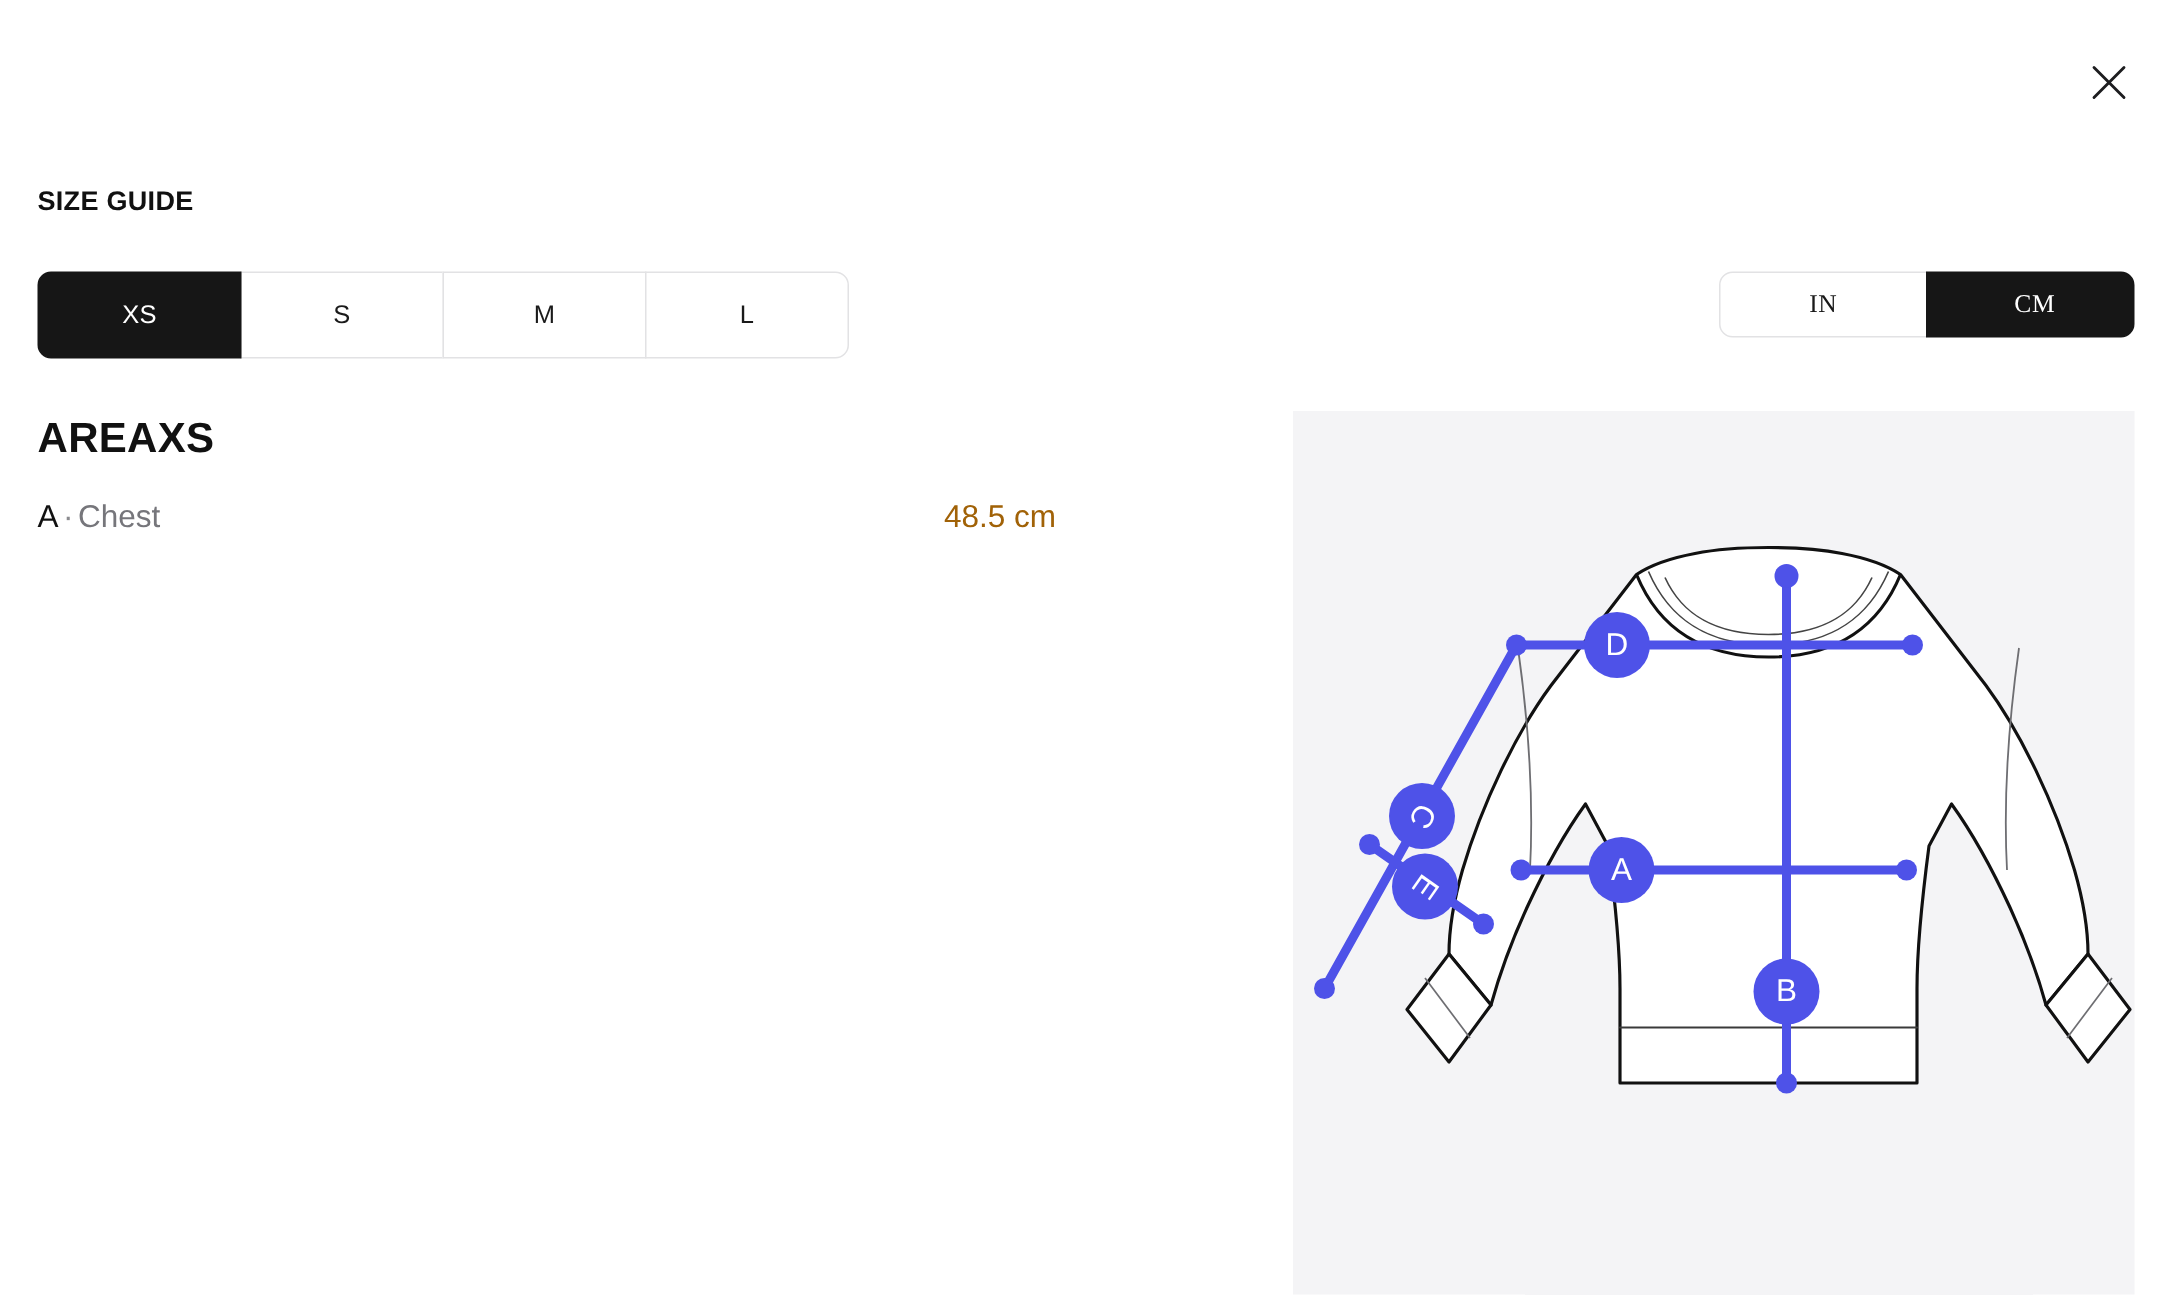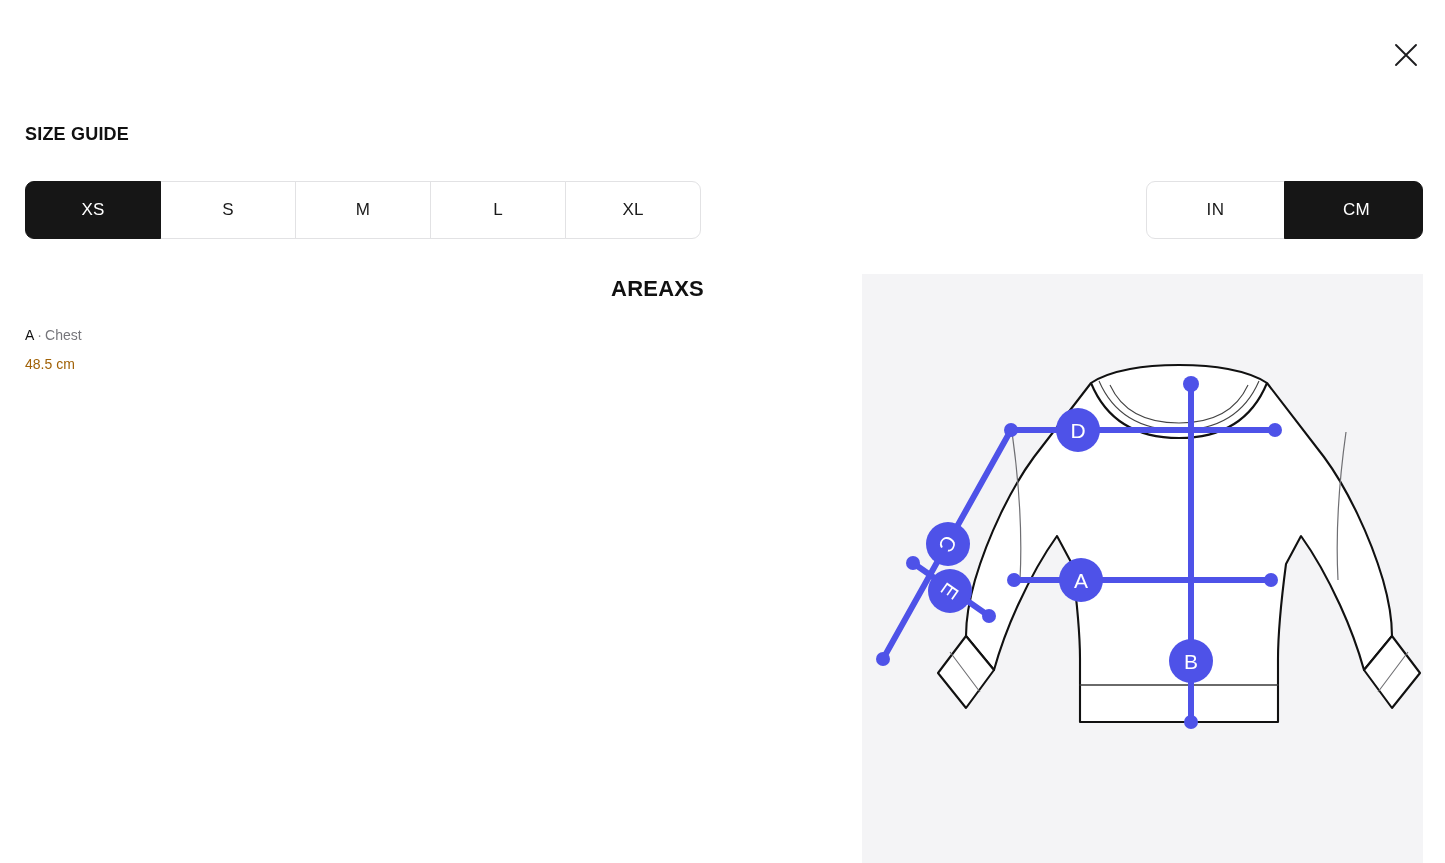--- a/index.html
+++ b/index.html
@@ -92,31 +92,32 @@
   
   .unit-seg {
     position: absolute;
     right: 22px;
     top: 181px;
     display: flex;
     height: 58px;
   }
   .unit-btn {
     width: 139px;
-    height: 58px;
+    height: 44px;
     display: flex;
     align-items: center;
     justify-content: center;
     font-size: 17px;
     color: #1a1a1a;
     background: #ffffff;
     border: 1px solid #e2e2e4;
     margin-left: -1px;
     cursor: pointer;
     letter-spacing: 0.4px;
+    font-family: Liberation Serif, serif;
   }
   .unit-btn:first-child {
     margin-left: 0;
     border-top-left-radius: 9px;
     border-bottom-left-radius: 9px;
   }
   .unit-btn:last-child {
     border-top-right-radius: 9px;
     border-bottom-right-radius: 9px;
     padding-left: 12px;
@@ -131,35 +132,34 @@
 
   
   .measure-table {
     position: absolute;
     left: 25px;
     top: 276px;
     width: 679px;
   }
   .measure-head {
     display: flex;
-    justify-content: flex-end;
+    justify-content: flex-start;
     align-items: baseline;
-    font-size: 22px;
+    font-size: 28px;
     font-weight: 700;
     color: #111111;
     letter-spacing: 0.2px;
     margin-bottom: 25px;
   }
   .measure-row {
     display: flex;
     justify-content: space-between;
     align-items: baseline;
     height: 45px;
-    font-size: 14px;
-    flex-direction: column;
+    font-size: 21px;
   }
   .measure-label { white-space: nowrap; }
   .measure-key {
     color: #111111;
     font-weight: 400;
   }
   .measure-sep {
     color: #8b8b8f;
     padding: 0 3px;
   }
@@ -189,21 +189,20 @@
   </span>
 </button>
 
 <h1 class="page-title">SIZE GUIDE</h1>
 
 <div class="size-seg">
   <button class="seg-btn active">XS</button>
   <button class="seg-btn">S</button>
   <button class="seg-btn">M</button>
   <button class="seg-btn">L</button>
-  <button class="seg-btn">XL</button>
 </div>
 
 <div class="unit-seg">
   <button class="unit-btn">IN</button>
   <button class="unit-btn active">CM</button>
 </div>
 
 <div class="measure-table">
 
   <div class="measure-head">

